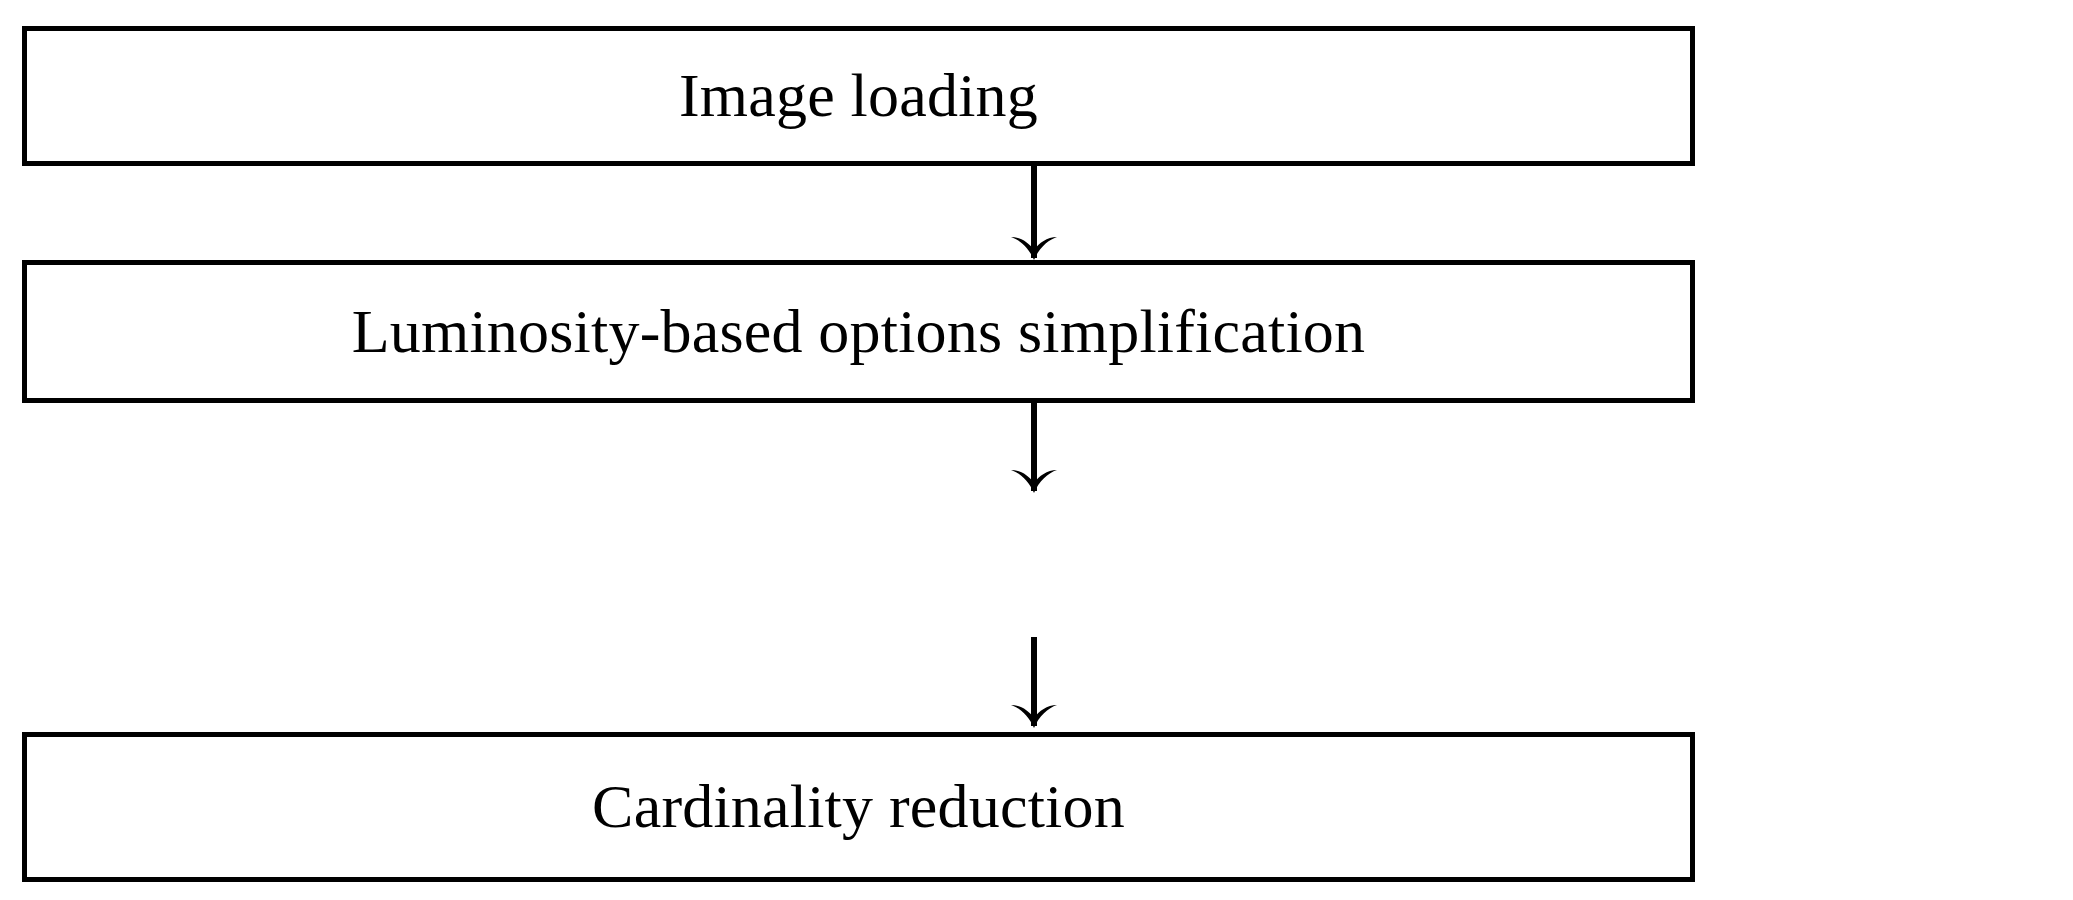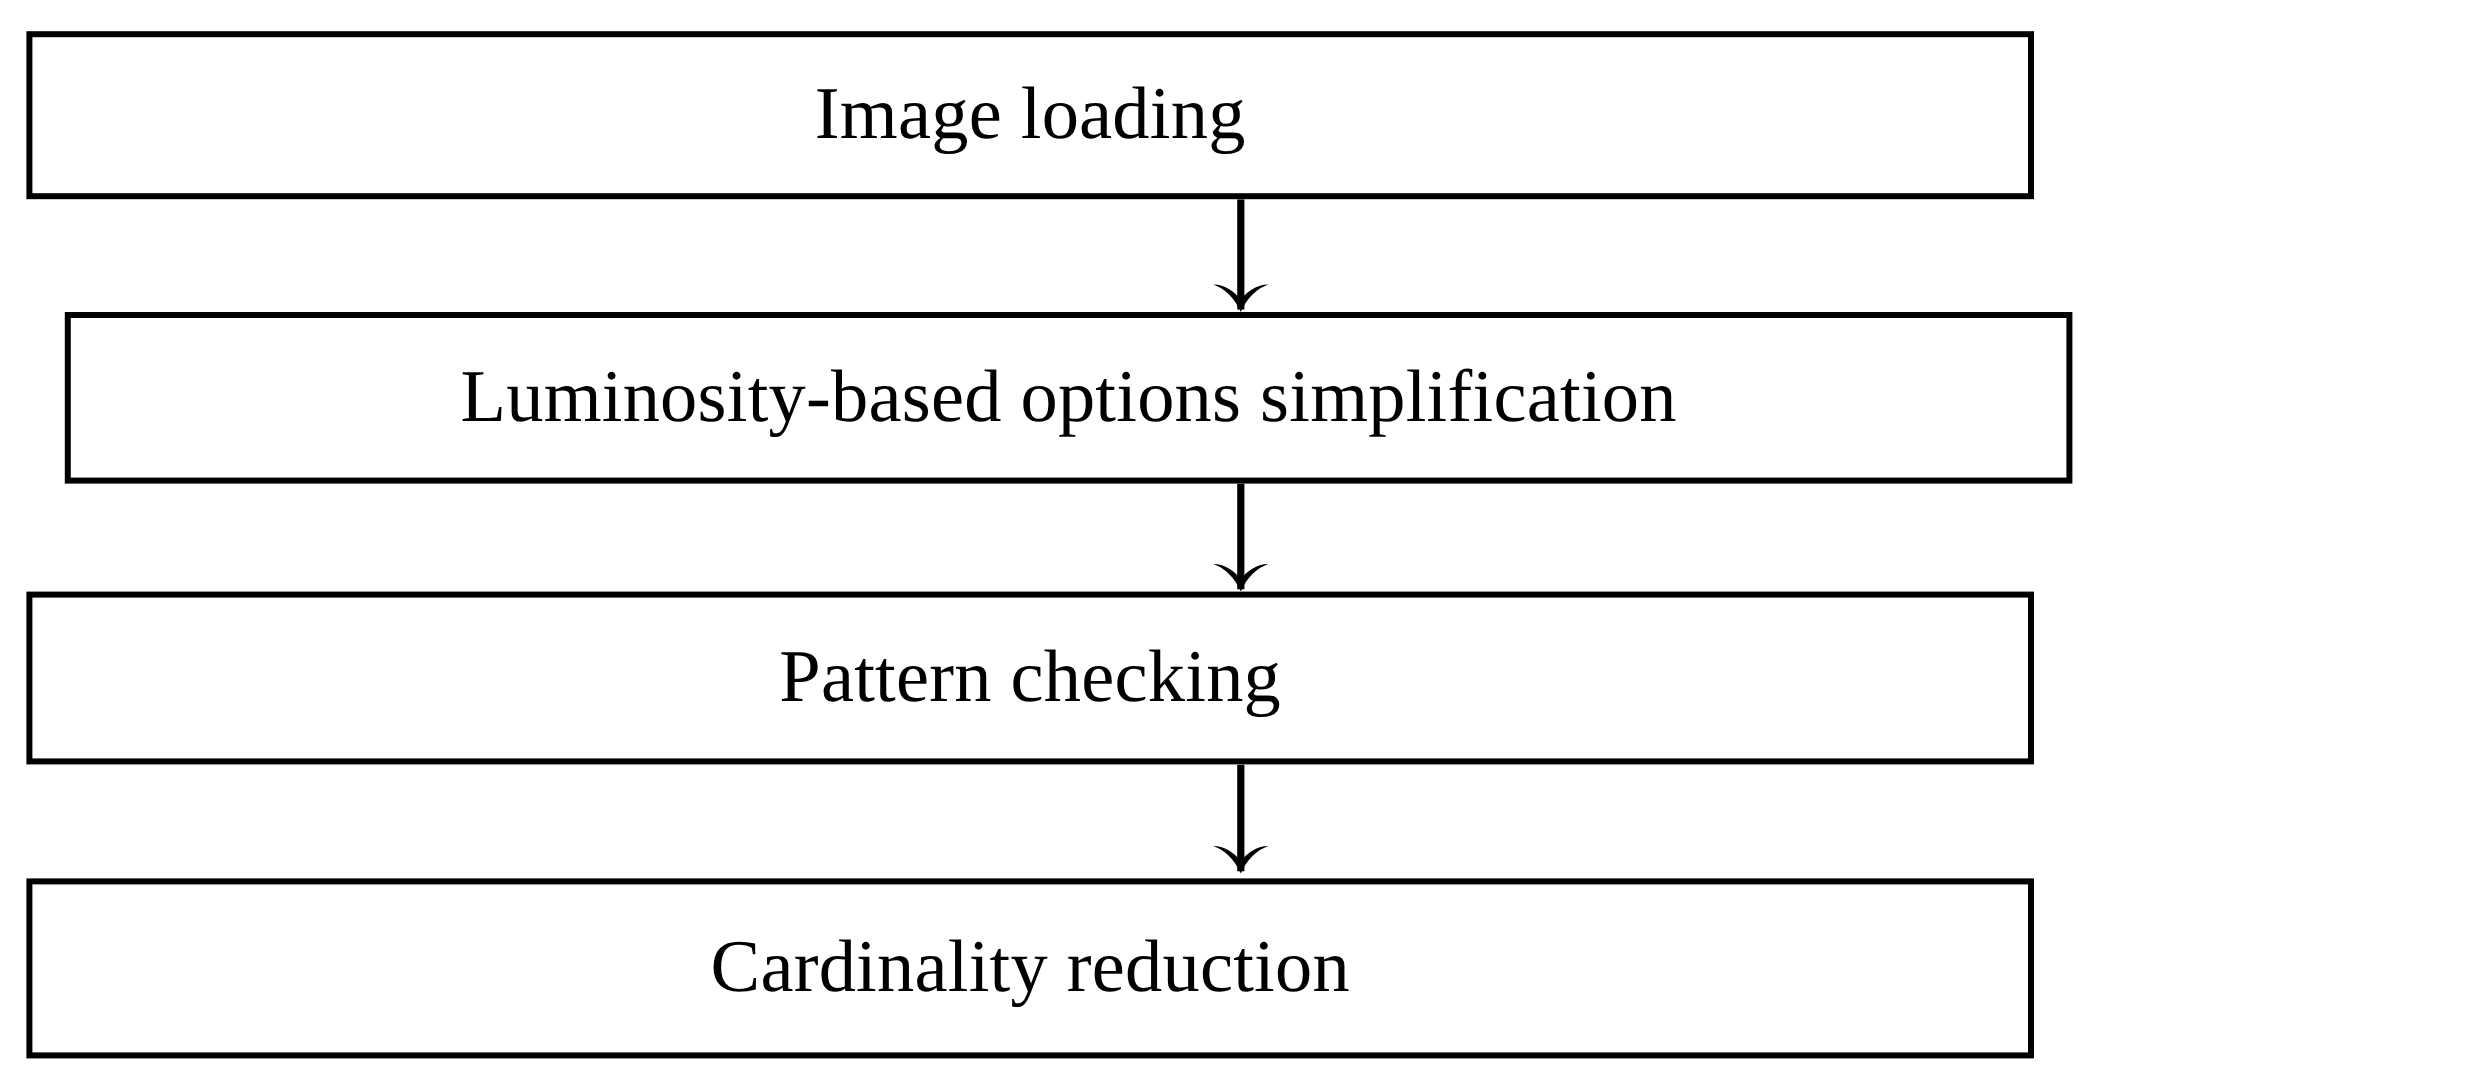--- a/index.html
+++ b/index.html
@@ -33,21 +33,21 @@
     font-family: "Liberation Serif", "DejaVu Serif", serif;
     font-size: 62px;
     line-height: 1.05;
     color: #000000;
     letter-spacing: 0.2px;
     white-space: nowrap;
     text-align: center;
     display: block;
   }
   #node-1 { top: 26px;  height: 140px; }
-  #node-2 { top: 260px; height: 143px; margin-left: 32px; }
+  #node-2 { top: 260px; height: 143px; }
   #node-3 { top: 493px; height: 144px; }
   #node-4 { top: 732px; height: 150px; }
 
   .flow-arrow {
     position: absolute;
     left: 1010px;
     width: 48px;
     overflow: visible;
   }
   #arrow-1 { top: 166px; height: 94px; }
@@ -80,23 +80,20 @@
     <span class="flow-node-label">Luminosity-based options simplification</span>
   </div>
 
   <div class="flow-arrow" id="arrow-2">
     <svg viewBox="0 0 48 90" preserveAspectRatio="none" aria-hidden="true">
       <line x1="24" y1="0" x2="24" y2="88" stroke="#000000" stroke-width="6"></line>
       <path d="M 24 90 C 19 78 10 70 1 67 C 11 67 19 73 24 80 C 29 73 37 67 47 67 C 38 70 29 78 24 90 Z" fill="#000000"></path>
     </svg>
   </div>
 
-  <div class="flow-node" id="node-3">
-    <span class="flow-node-label">Pattern checking</span>
-  </div>
 
   <div class="flow-arrow" id="arrow-3">
     <svg viewBox="0 0 48 91" preserveAspectRatio="none" aria-hidden="true">
       <line x1="24" y1="0" x2="24" y2="89" stroke="#000000" stroke-width="6"></line>
       <path d="M 24 91 C 19 79 10 71 1 68 C 11 68 19 74 24 81 C 29 74 37 68 47 68 C 38 71 29 79 24 91 Z" fill="#000000"></path>
     </svg>
   </div>
 
   <div class="flow-node" id="node-4">
     <span class="flow-node-label">Cardinality reduction</span>

